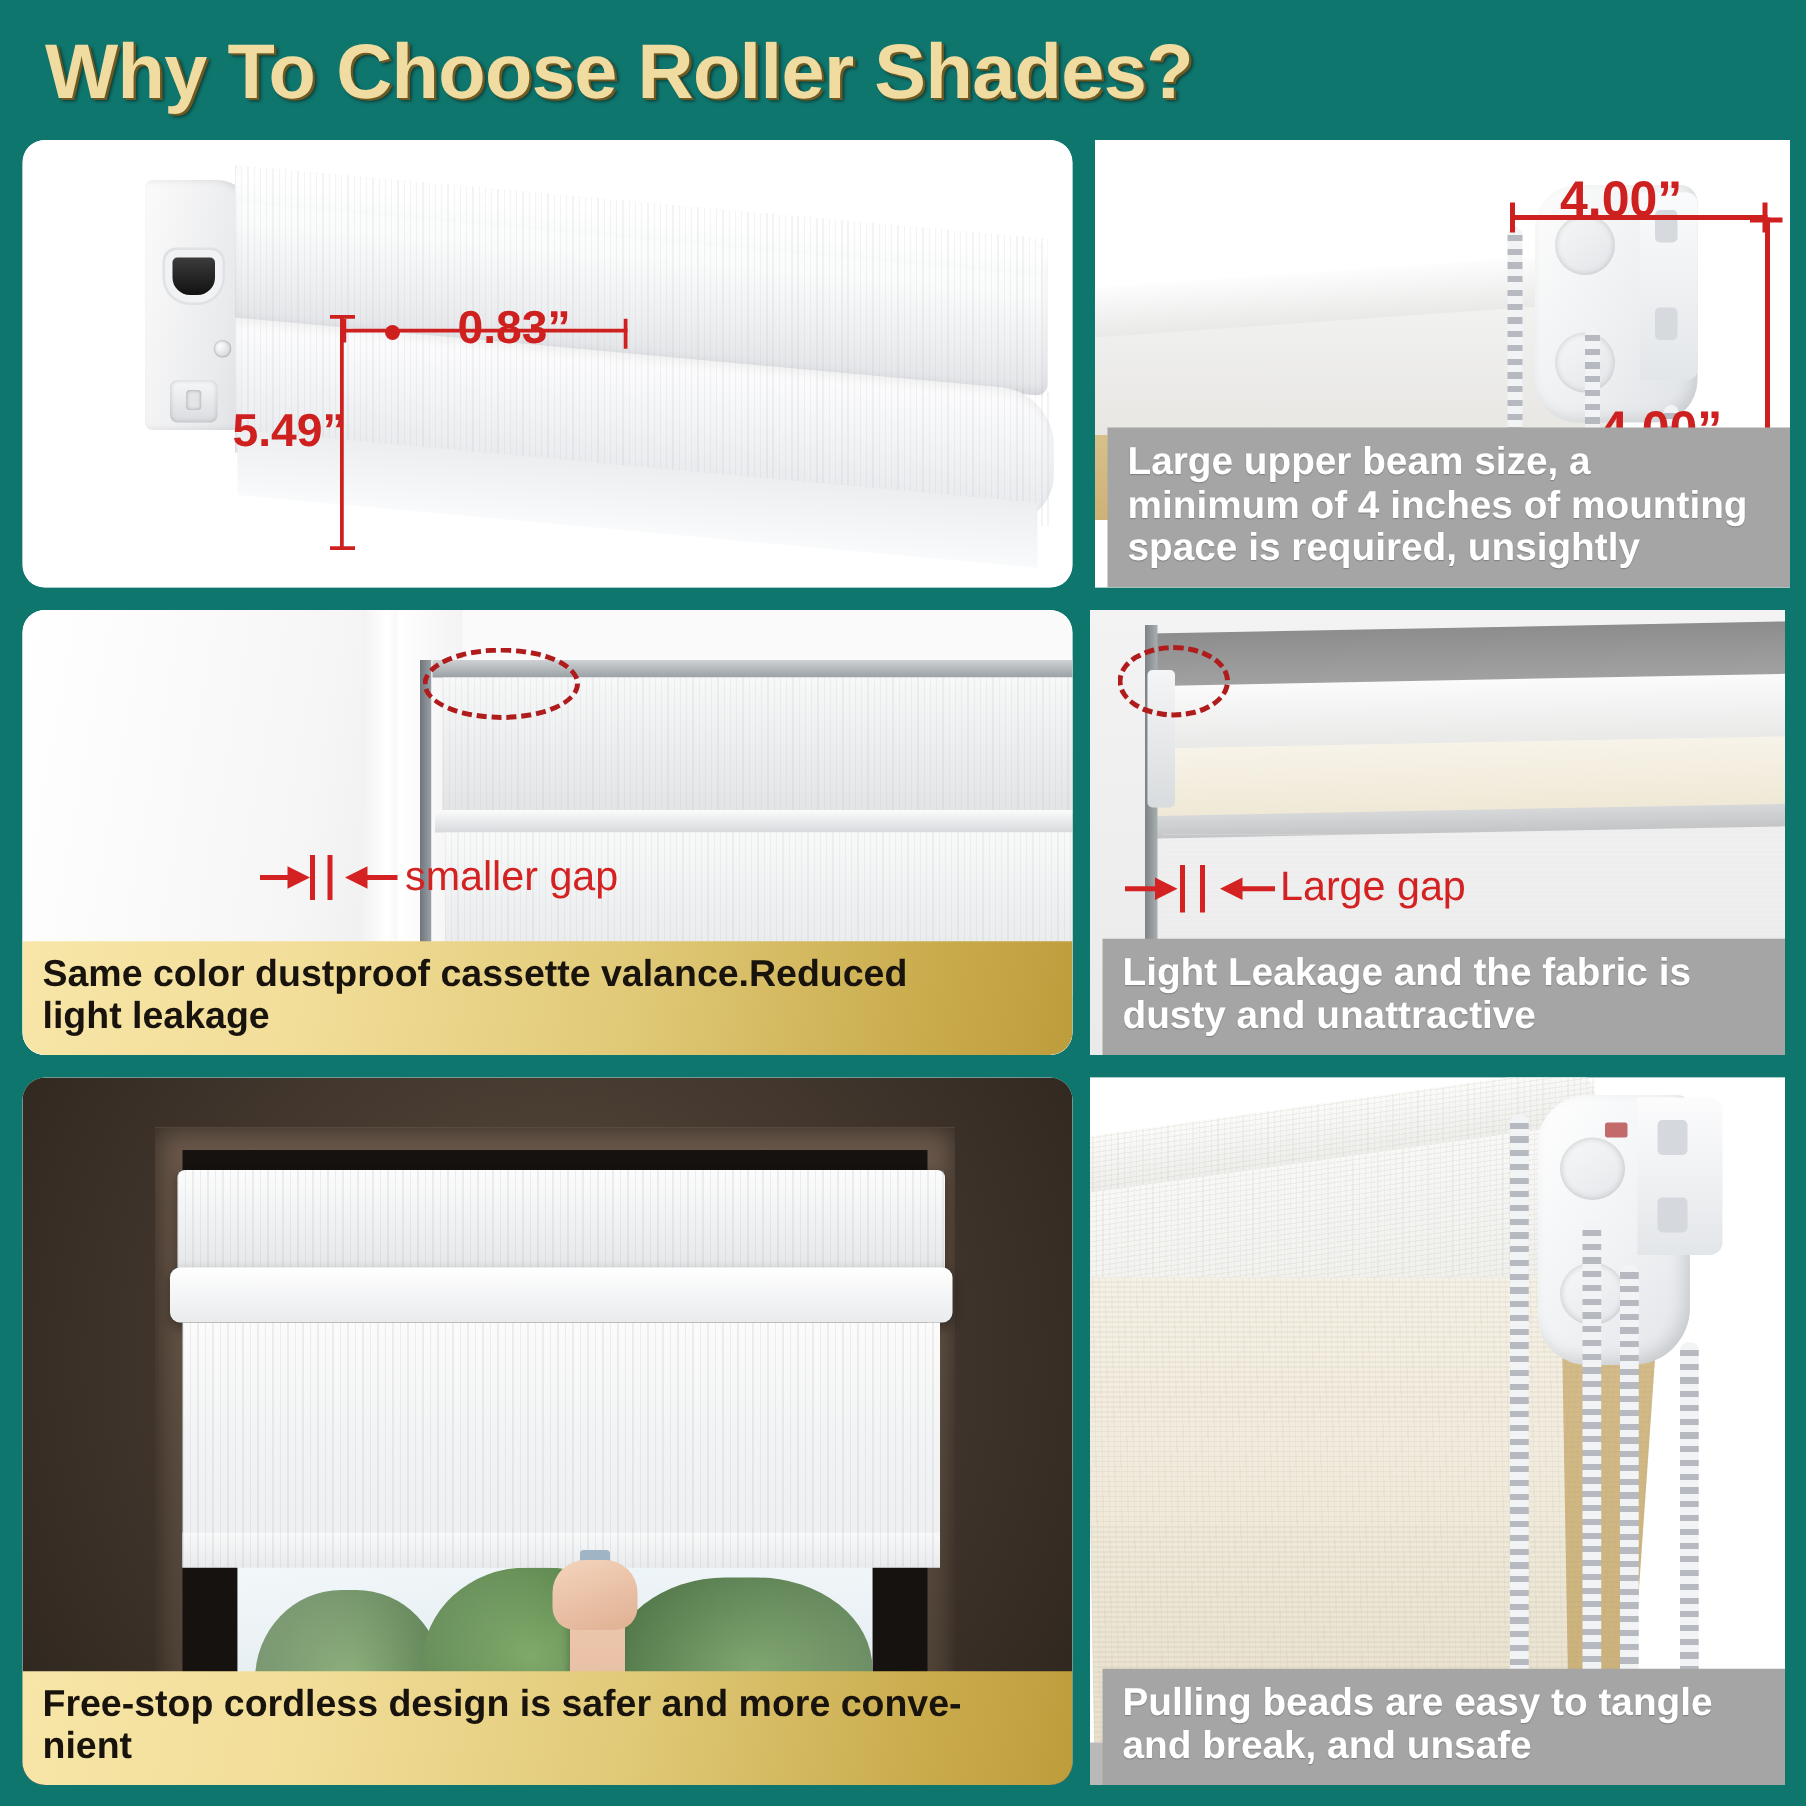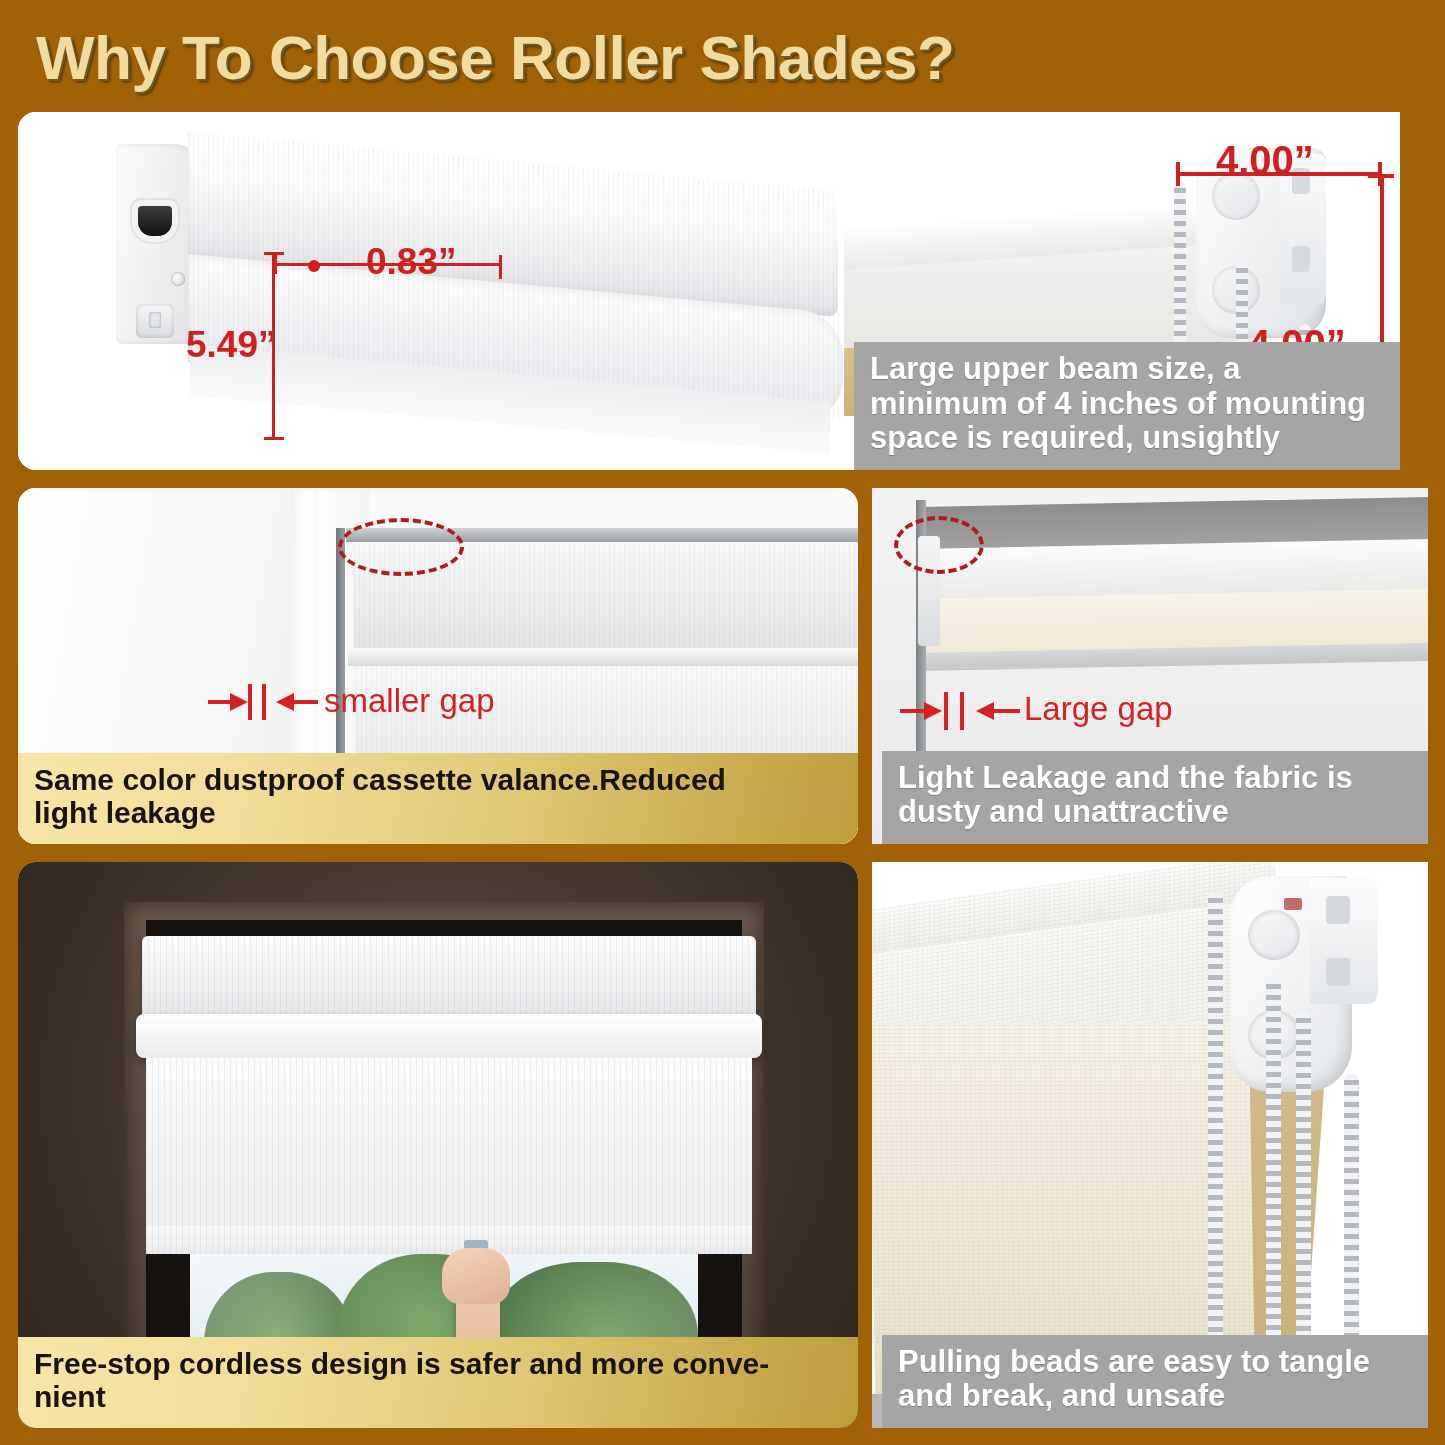--- a/index.html
+++ b/index.html
@@ -2,21 +2,21 @@
 <html><head>
 <meta charset="utf-8">
 <style>
   * { box-sizing: border-box; margin: 0; padding: 0; }
   html, body {
     width: 1445px; height: 1445px;
     background: #272524;
     font-family: "Liberation Sans", sans-serif;
     overflow: hidden;
   }
-  .page { position: relative; width: 1445px; height: 1445px; background: #a16207; }
+  .page { position: relative; width: 1445px; height: 1445px; background: #0f766e; }
 
   
   .title-bar { position: absolute; left: 0; top: 0; width: 1445px; height: 108px; }
   .title {
     position: absolute; left: 36px; top: 22px;
     font-size: 62px; font-weight: bold; letter-spacing: -0.5px;
     color: #f0dca0;
     text-shadow: 2px 2px 0 #6d5a22, 3px 3px 3px rgba(0,0,0,.55);
     white-space: nowrap;
   }
@@ -113,21 +113,21 @@
   .p1 .v-cap-t { left:246px; top:140px; width:20px; height:3px; }
   .p1 .v-cap-b { left:246px; top:325px; width:20px; height:3px; }
   .p1 .v-label { left:168px; top:212px; font-size:37px; }
   .p1 .h-line  { left:256px; top:151px; width:228px; height:3px; }
   .p1 .h-cap-l { left:256px; top:143px; width:3px; height:19px; }
   .p1 .h-cap-r { left:481px; top:143px; width:3px; height:24px; }
   .p1 .h-label { left:348px; top:129px; font-size:37px; }
   .p1 .reddot  { left:290px; top:148px; width:12px; height:12px; border-radius:50%; background:#cf2020; }
 
   
-  .p2 { left: 844px; top: 112px; width: 556px; height: 358px; }
+  .p2 { left: 876px; top: 112px; width: 556px; height: 358px; }
   .p2 .bg { position:absolute; inset:0; background:#ffffff; }
   .p2 .fabric-white {
     position:absolute; left:0; top:128px; width:420px; height:170px;
     background: linear-gradient(180deg,#f2f2f1,#e8e7e4 60%,#dedcd7);
   }
   .p2 .fabric-tan {
     position:absolute; left:0; top:236px; width:345px; height:68px;
     background: linear-gradient(180deg,#d8c08a,#cdb277);
   }
   .p2 .tube {

